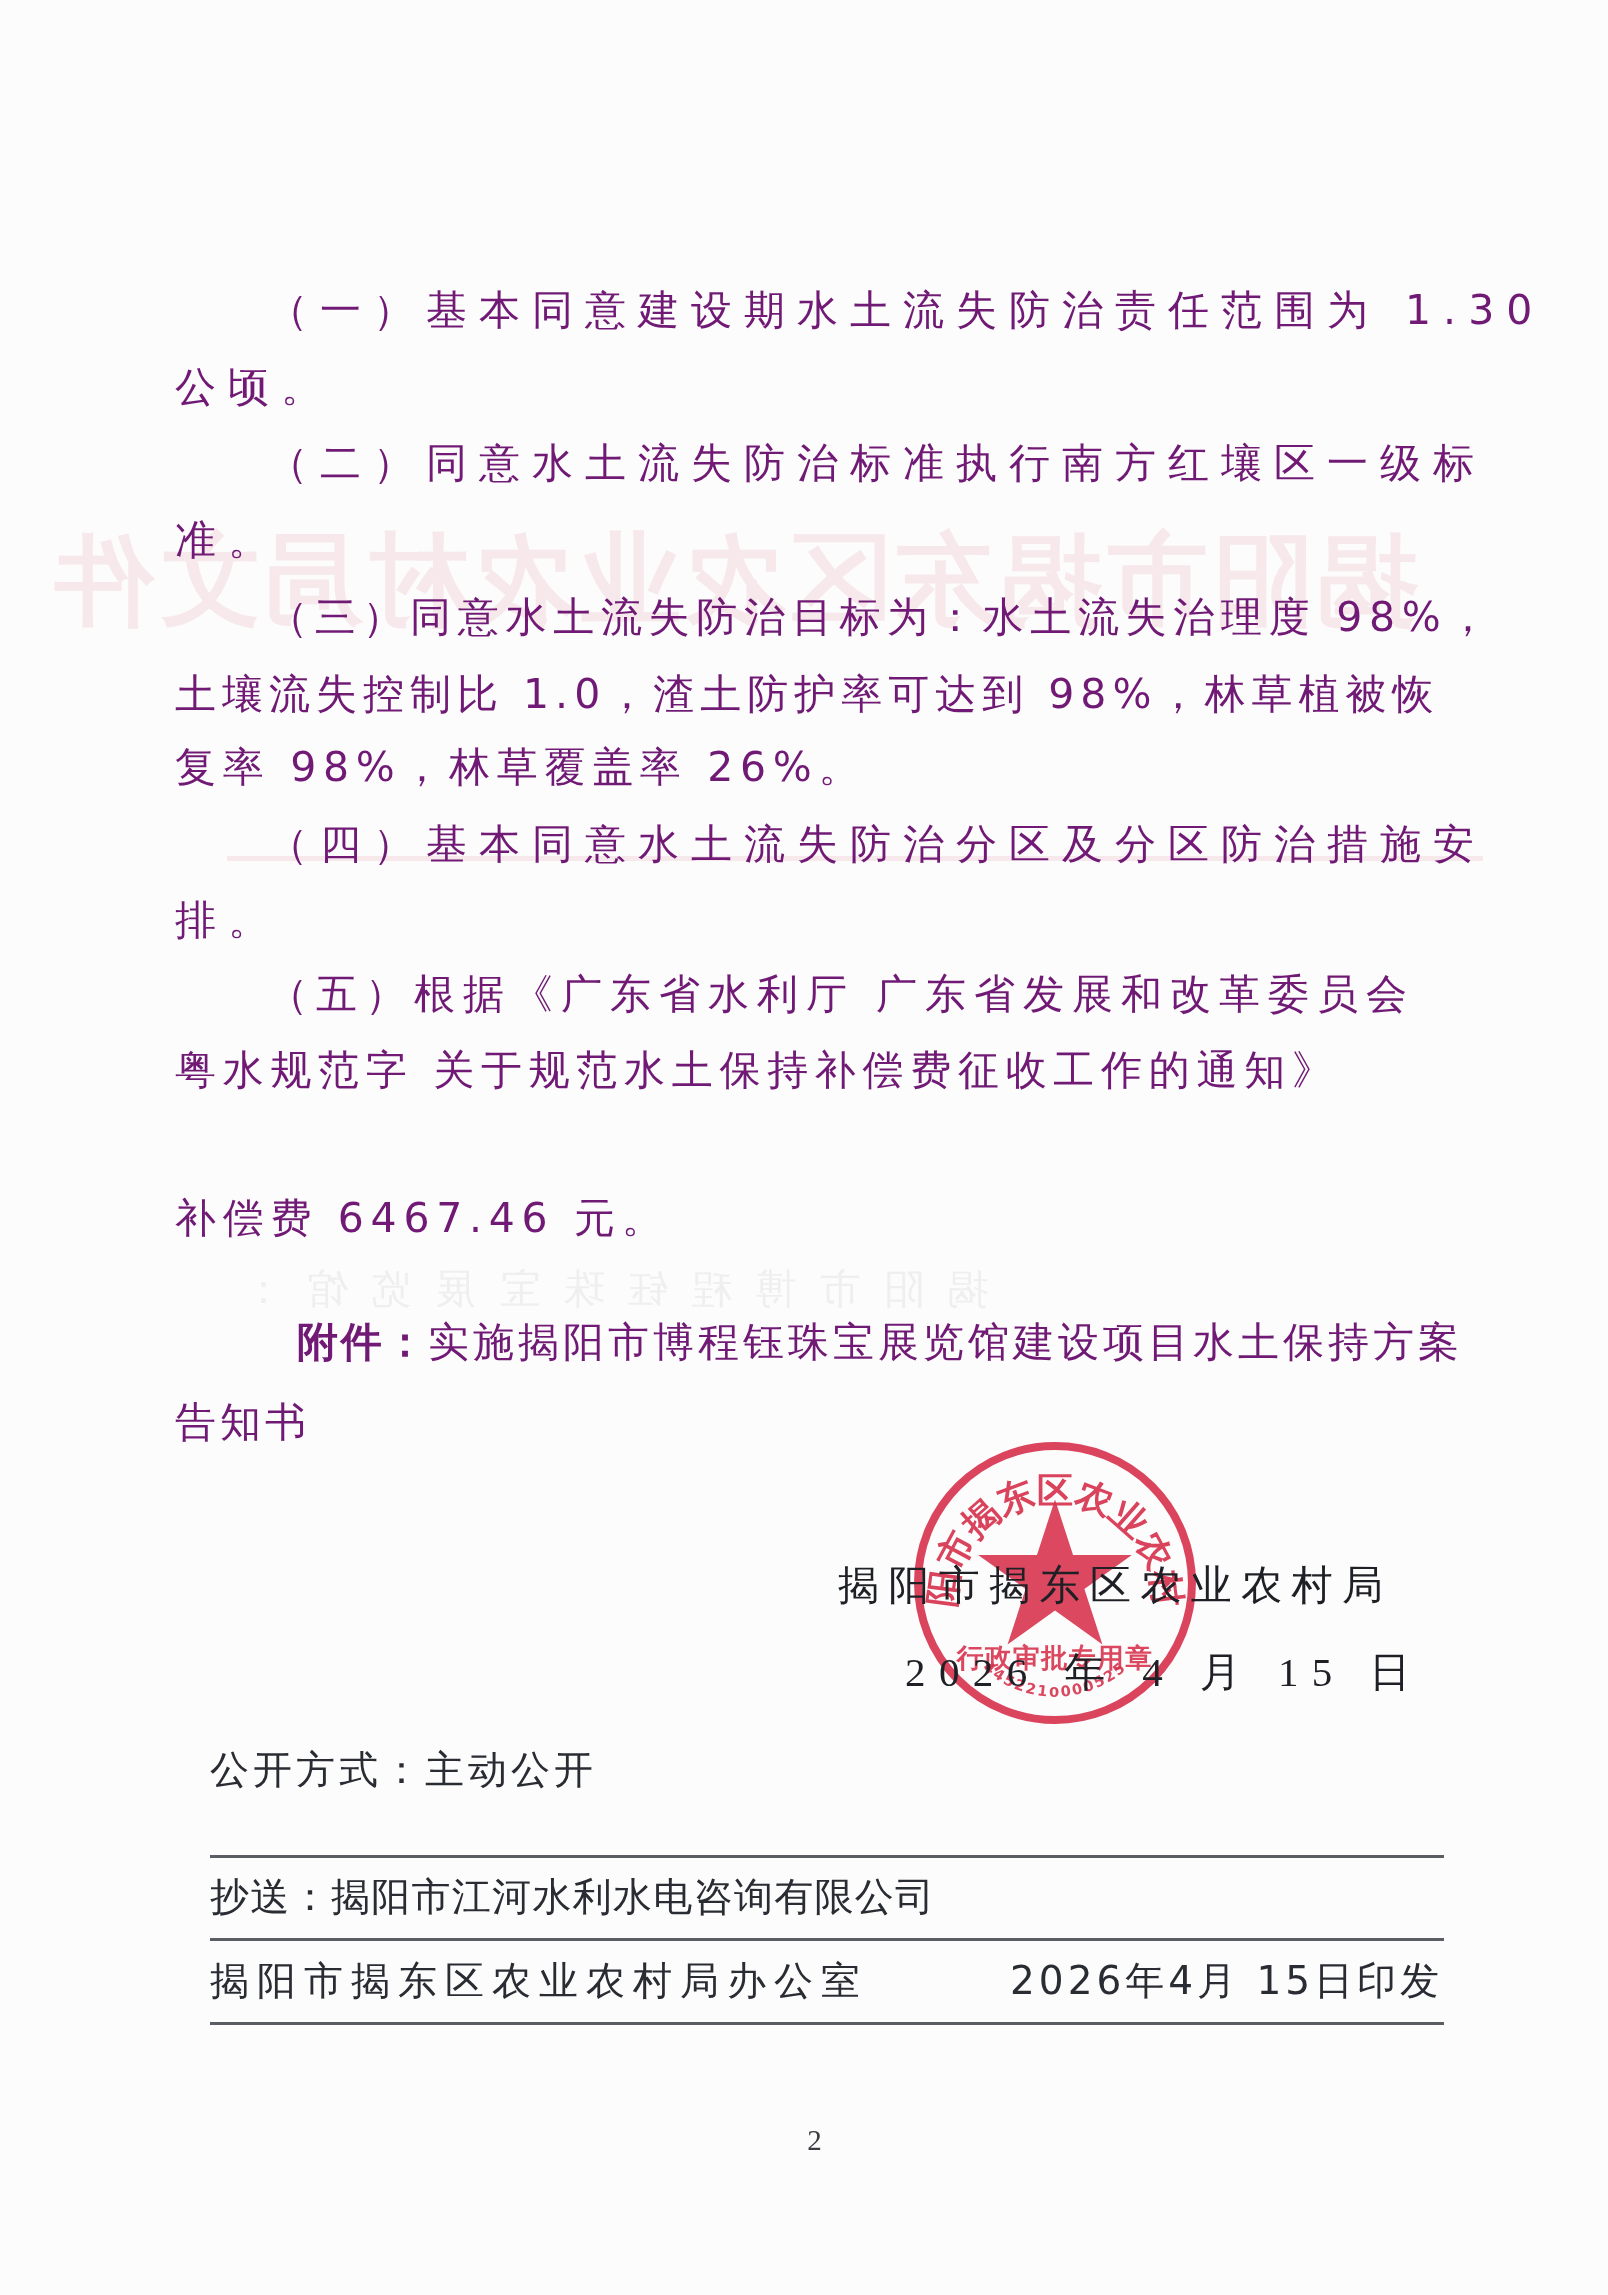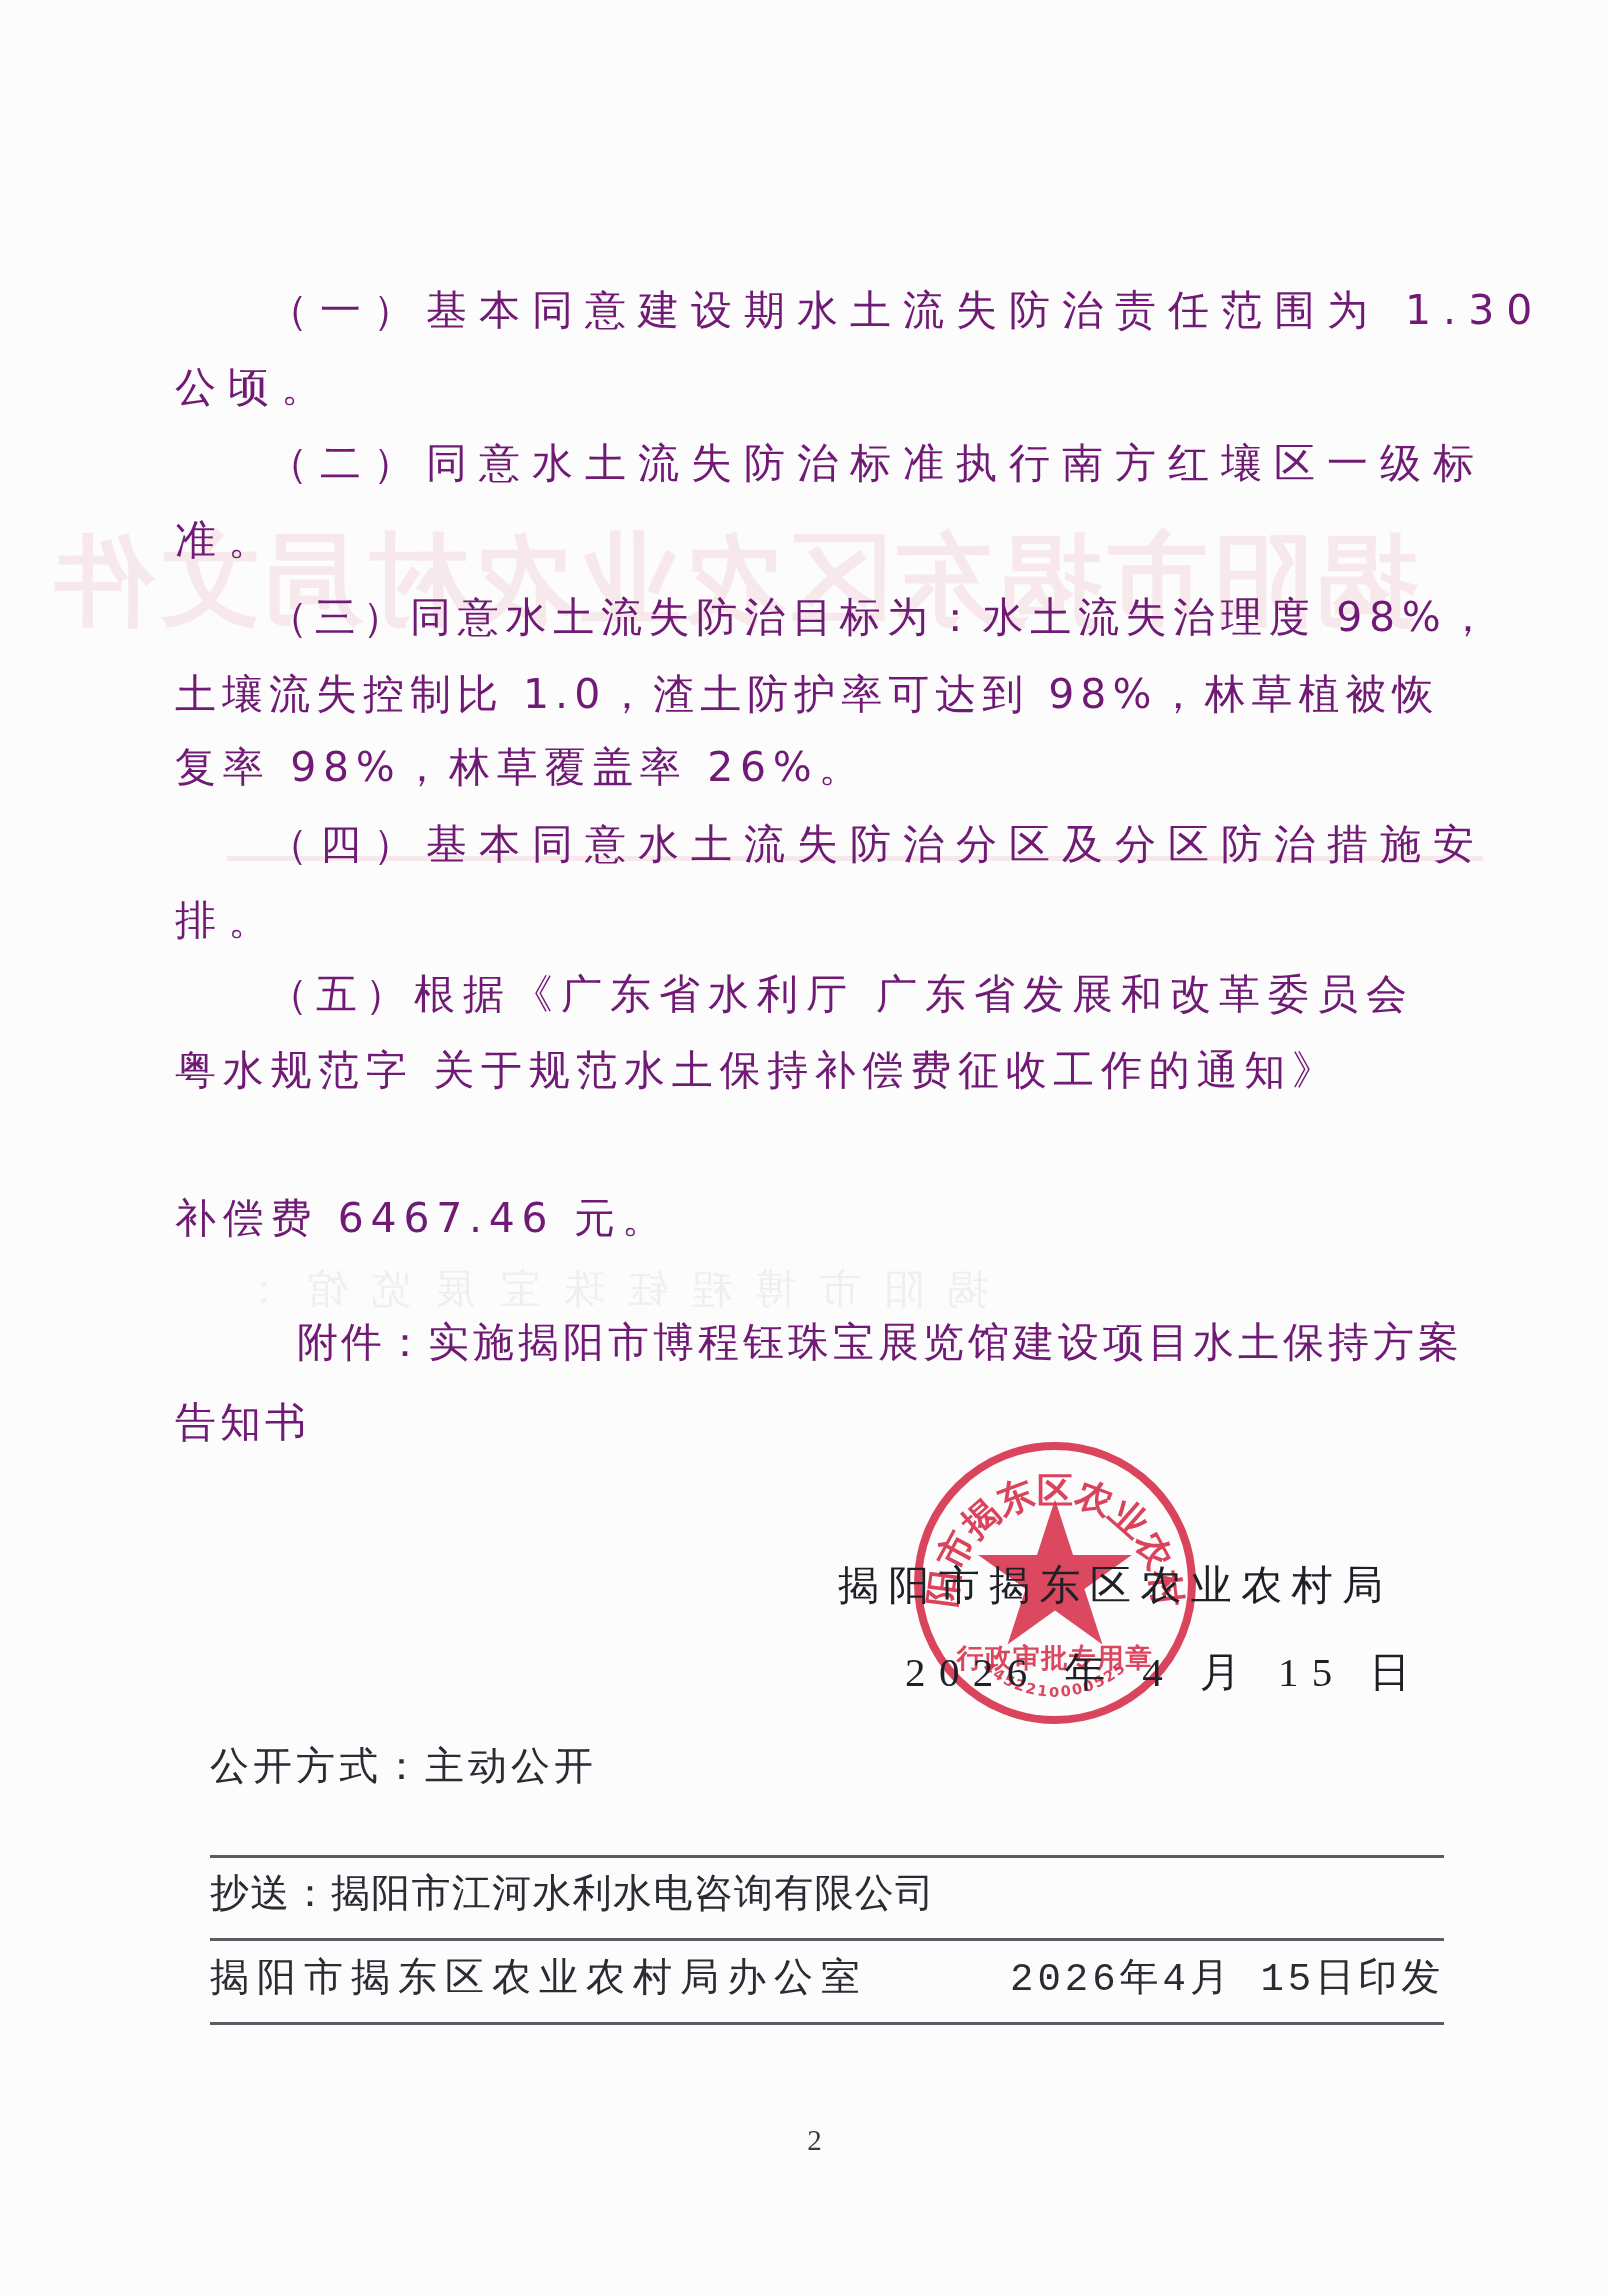--- a/index.html
+++ b/index.html
@@ -54,35 +54,34 @@
     .line {
       position: absolute;
       font-size: 41px;
       line-height: 53px;
       white-space: nowrap;
       letter-spacing: 12px;
       color: #701a75;
     }
     .indent { left: 267px; }
     .flush  { left: 175px; }
-    .attach-label { font-weight: normal; letter-spacing: 2.7px; text-align: center; }
+    .attach-label { font-weight: bold; letter-spacing: 2.7px; text-align: center; }
     .rule {
       position: absolute;
       left: 210px;
       width: 1234px;
       height: 2.7px;
       background: #5a5d64;
     }
     .footer-line {
       position: absolute;
       font-size: 39px;
       line-height: 53px;
       white-space: nowrap;
       color: #2a2c33;
-      font-family: Liberation Mono, monospace;
     }
     .page-num {
       position: absolute;
       left: 801px;
       top: 2124px;
       width: 27px;
       text-align: center;
       font-family: "Liberation Serif", "DejaVu Serif", serif;
       font-size: 29px;
       color: #3a3c42;

